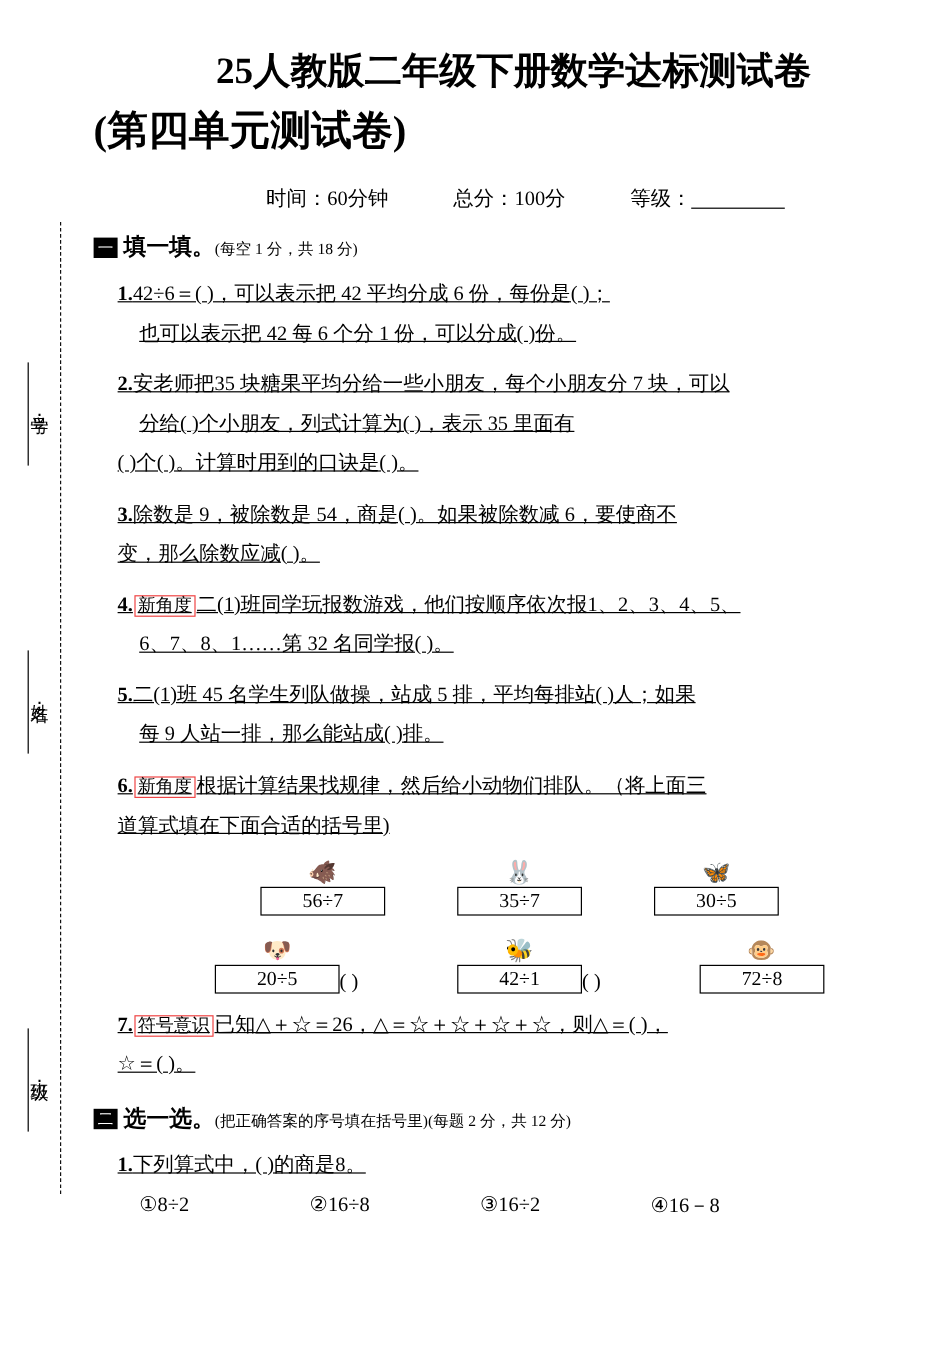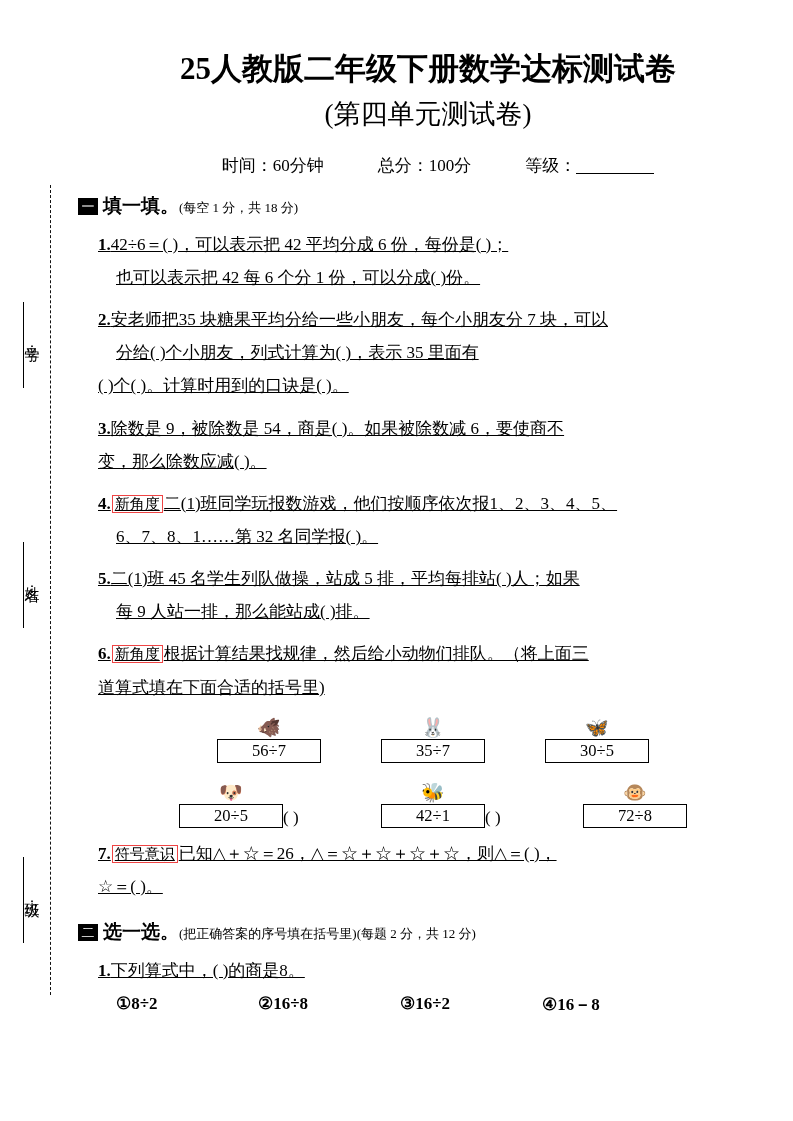--- a/index.html
+++ b/index.html
@@ -52,38 +52,38 @@
     margin-left: 10px;
   }
   #vf-xuehao { top: 300px; }
   #vf-xingming { top: 540px; }
   #vf-banji { top: 855px; }
 
   
   .page {
     position: absolute;
     left: 78px;
-    top: 12px;
+    top: 2px;
     width: 700px;
     height: 859px;
   }
 
   .title {
     margin: 36px 0 0 0;
     text-align: center;
     font-size: 31px;
     font-weight: bold;
     letter-spacing: 0px;
     line-height: 1.35;
     font-family: "Liberation Serif", "DejaVu Serif", serif;
   }
   .subtitle {
-    text-align: center;
-    font-size: 27px;
-    font-weight: normal;
+    text-align: left;
+    font-size: 34px;
+    font-weight: bold;
     margin-top: 6px;
   }
 
   .meta {
     margin-top: 22px;
     font-size: 17px;
     display: flex;
     justify-content: center;
     gap: 54px;
     padding-left: 20px;
@@ -184,21 +184,20 @@
   .inline-cell {
     display: flex;
     align-items: flex-end;
   }
 
   .options {
     display: flex;
     padding-left: 38px;
     margin-top: 6px;
     font-size: 17px;
-    font-weight: bold;
   }
   .options .opt { width: 142px; }
 </style>
 </head>
 <body>
 
 <div class="left-strip">
   <div class="cut-line"></div>
 
   <div class="vfield" id="vf-xuehao">

